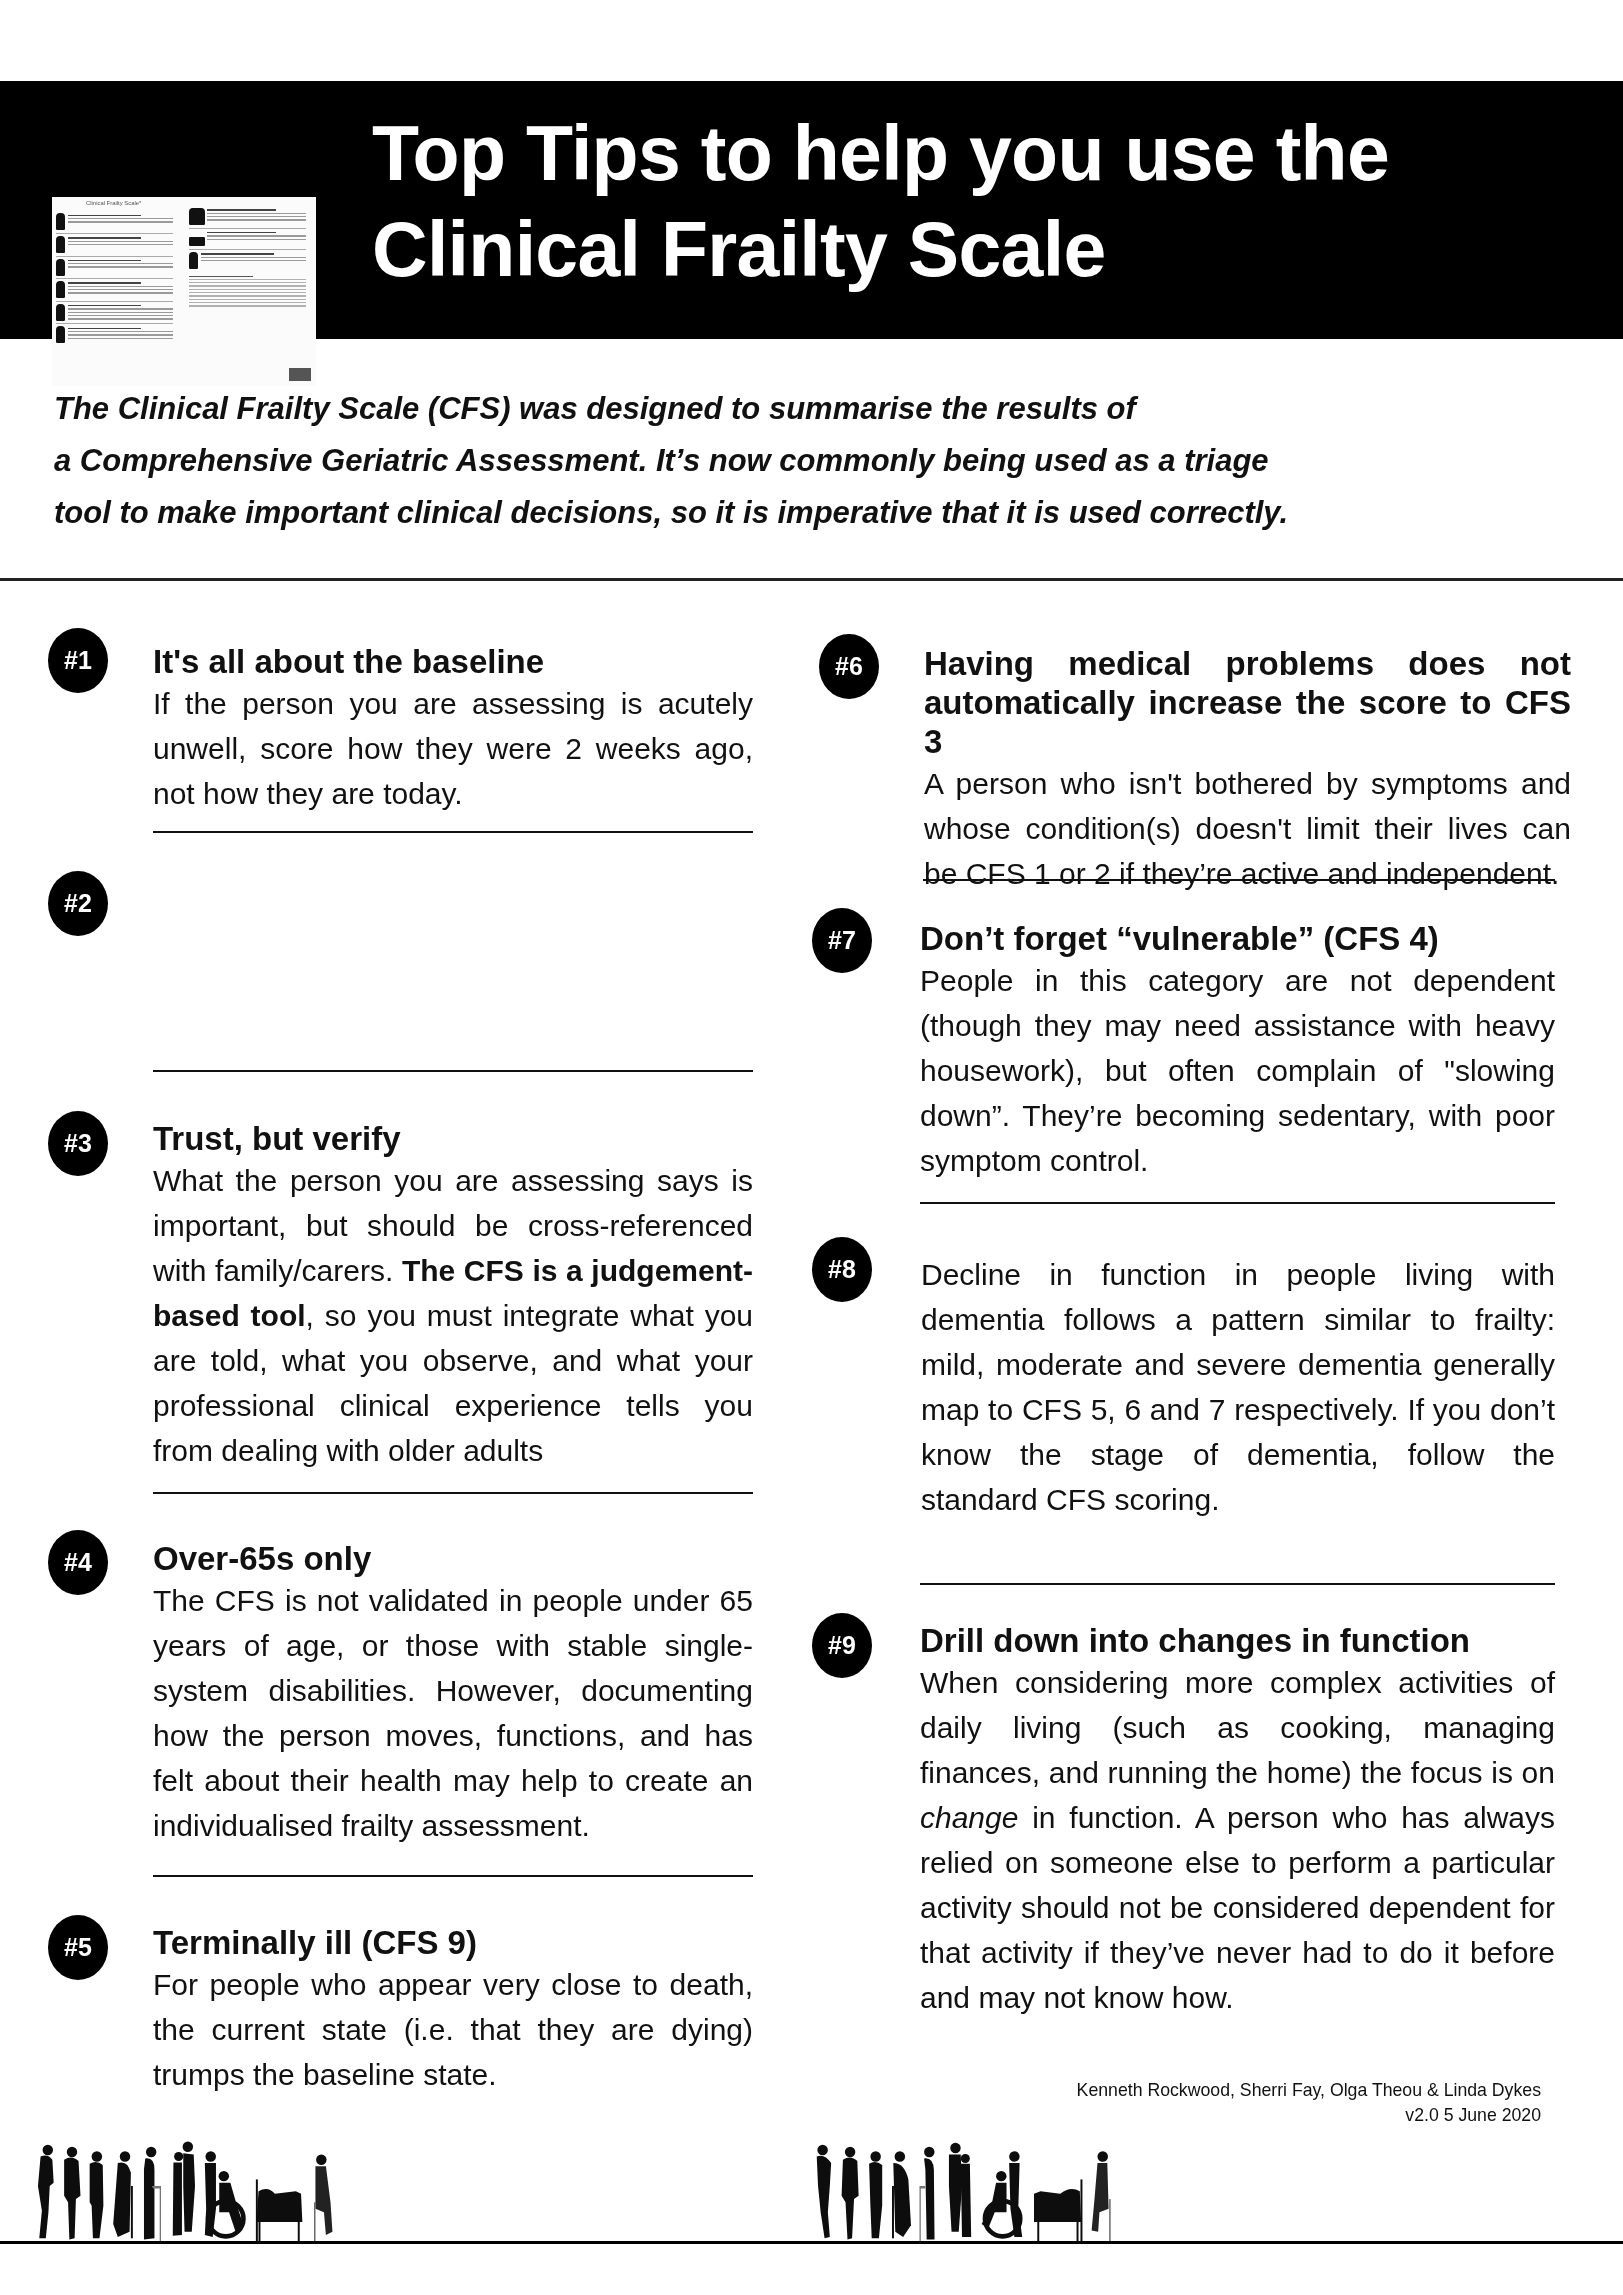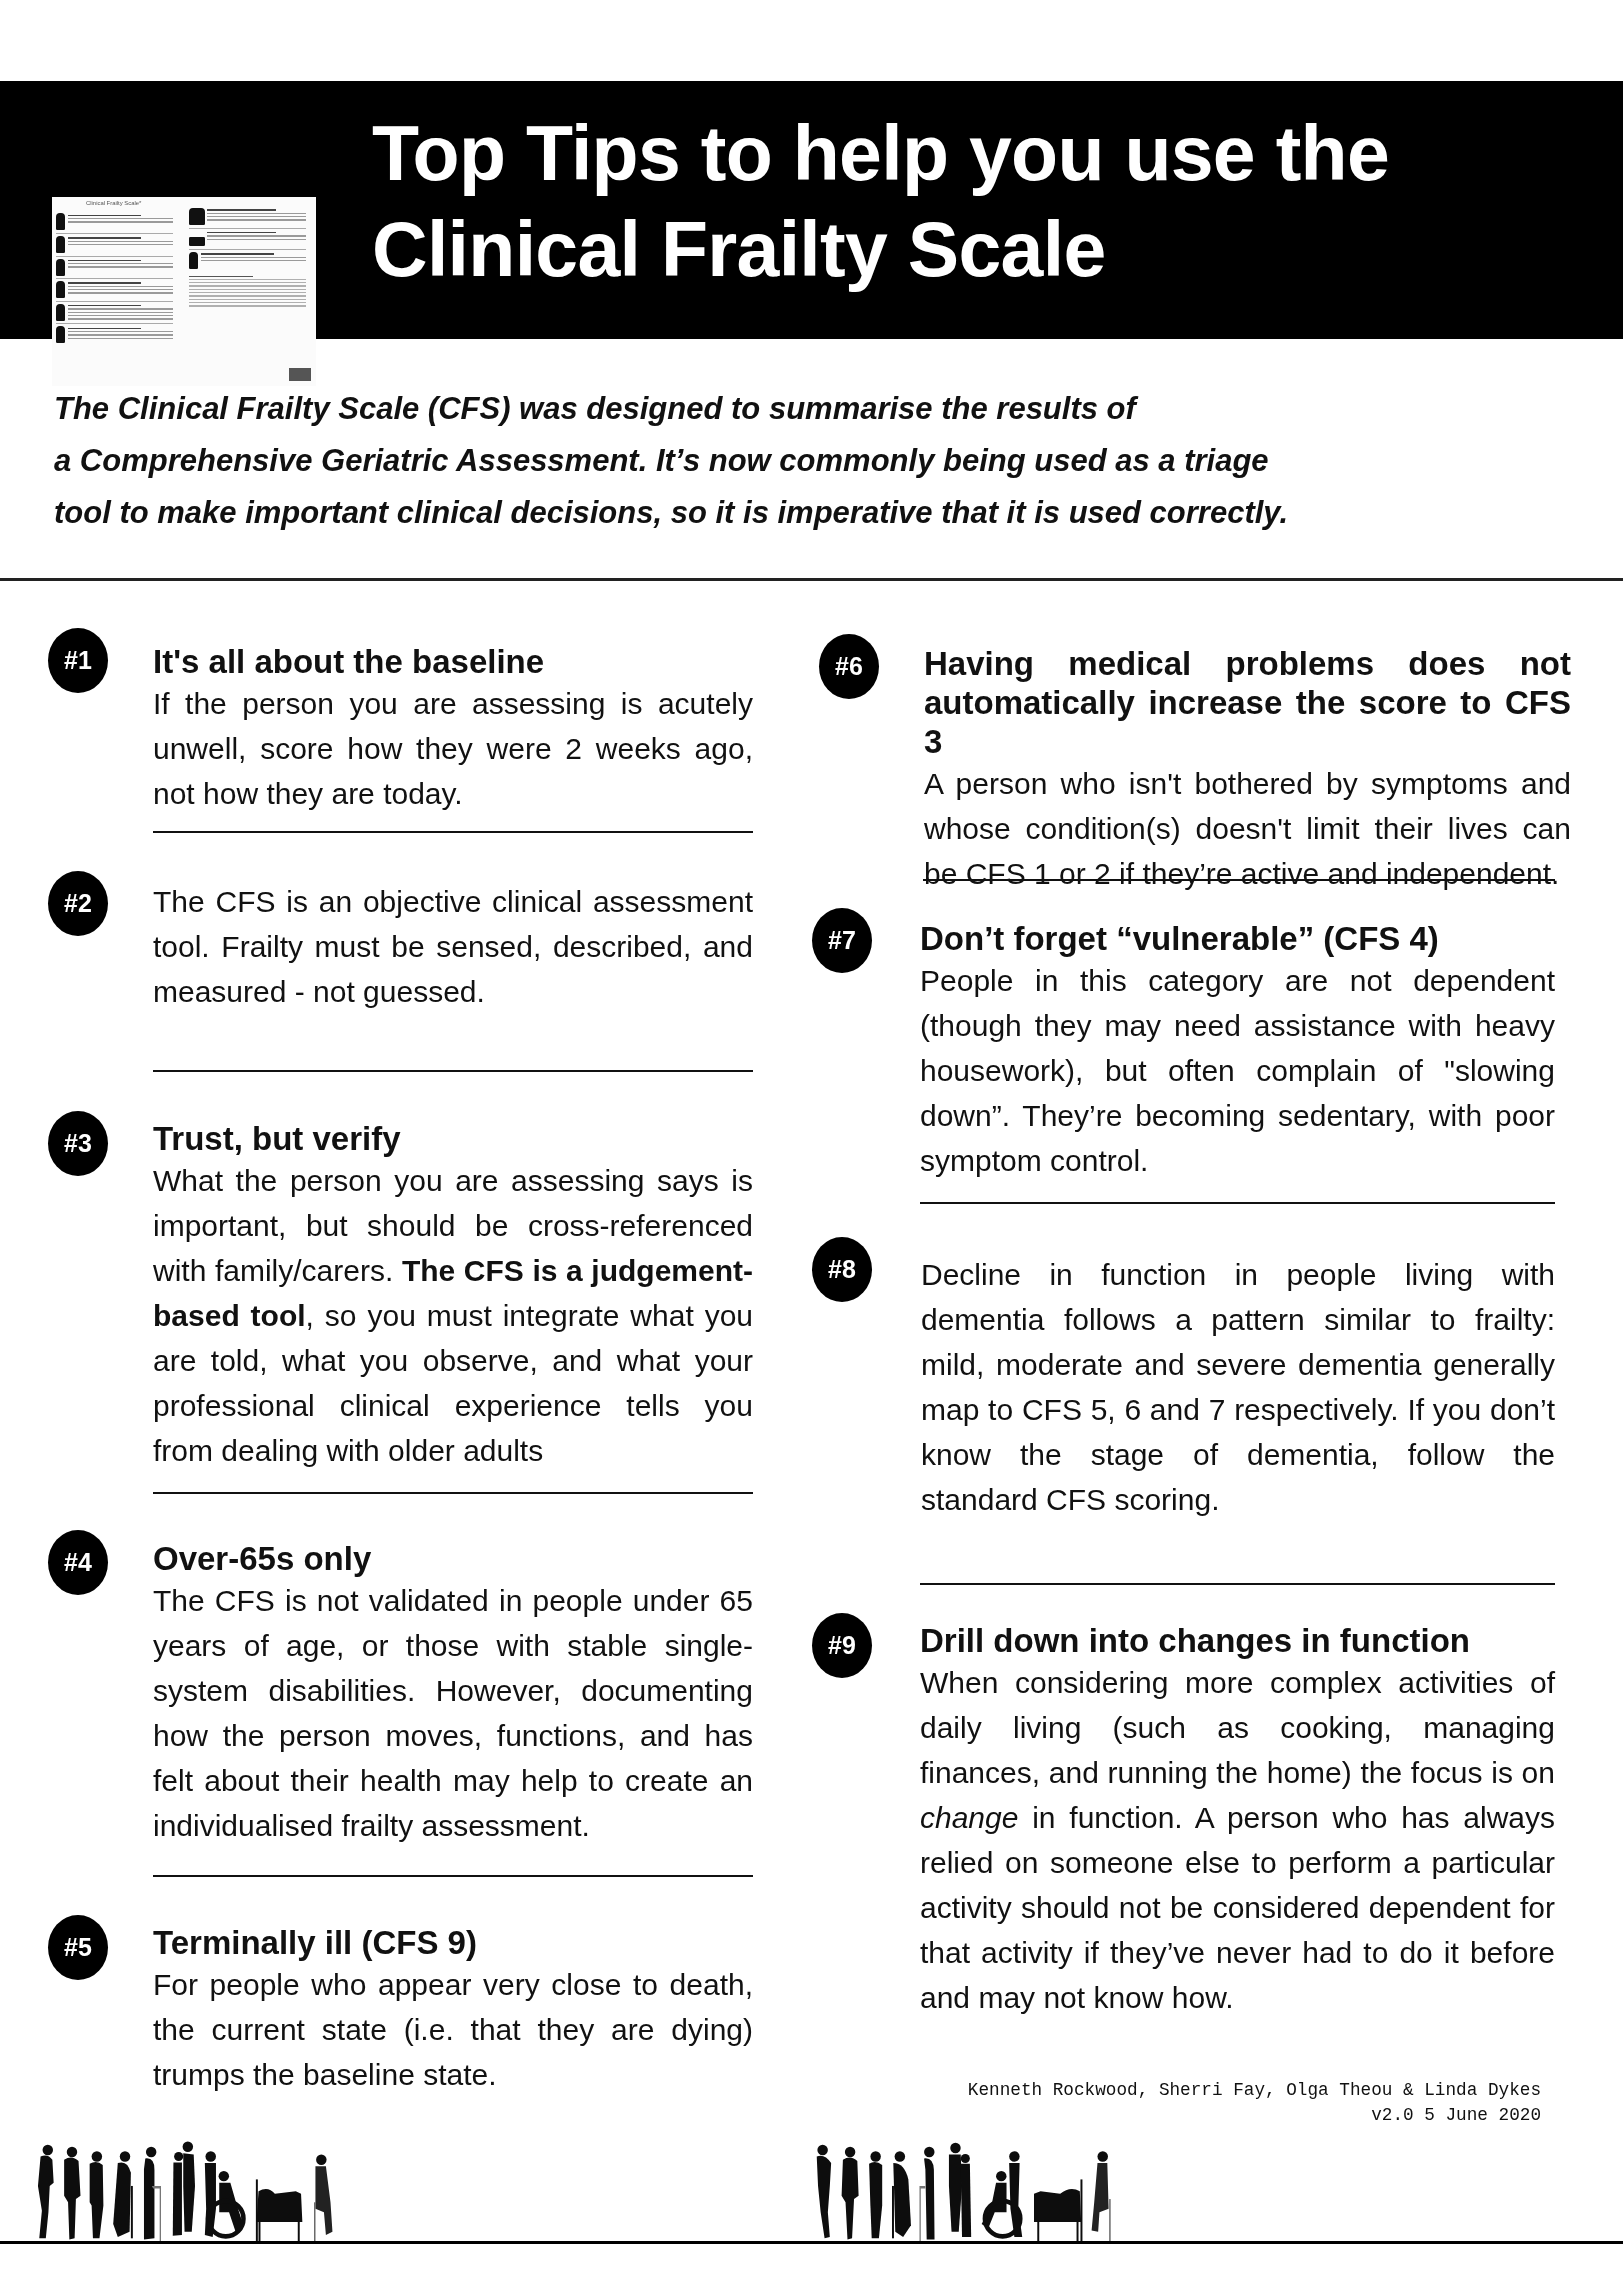--- a/index.html
+++ b/index.html
@@ -26,21 +26,21 @@
   .intro div { white-space: nowrap; }
   .rule { position: absolute; left: 0; top: 578px; width: 1623px; height: 2.6px; background: #222; }
   .tip { position: absolute; margin-top: 12px; }
   .badge { position: absolute; width: 60px; height: 65px; border-radius: 50%; background: #000; color: #fff;
            font-family: "Liberation Sans", sans-serif; font-weight: bold; font-size: 25px;
            display: flex; align-items: center; justify-content: center; }
   .tip-h { font-weight: bold; font-size: 33px; line-height: 39px; color: #111; }
   .tip-b { font-size: 30px; line-height: 45px; color: #111; text-align: justify; }
   .tip-b b { font-weight: bold; }
   .sep { position: absolute; height: 2px; background: #111; }
-  .credits { position: absolute; right: 82px; top: 2078px; text-align: right; font-size: 17.7px; line-height: 25px; color: #111; font-family: Liberation Mono, monospace; }
+  .credits { position: absolute; right: 82px; top: 2078px; text-align: right; font-size: 17.7px; line-height: 25px; color: #111; }
   .sil-strip { position: absolute; left: 0; top: 2140px; width: 1623px; height: 105px; }
   .sil-line { position: absolute; left: 0; top: 2241px; width: 1623px; height: 2.6px; background: #000; }
 </style>
 </head>
 <body>
 
 <div class="banner">
   <div class="thumb">
     <div class="t-title">Clinical Frailty Scale*</div>
     <div class="col l">
@@ -153,21 +153,20 @@
 
 <div class="badge" style="left:48px;top:628px">#1</div>
 <div class="tip" style="left:153px;top:630px;width:600px">
   <div class="tip-h">It's all about the baseline</div>
   <div class="tip-b">If the person you are assessing is acutely unwell, score how they were 2 weeks ago, not how they are today.</div>
 </div>
 <div class="sep" style="left:153px;top:831px;width:600px"></div>
 
 <div class="badge" style="left:48px;top:871px">#2</div>
 <div class="tip" style="left:153px;top:867px;width:600px">
-  <div class="tip-b">The CFS is an objective clinical assessment tool. Frailty must be sensed, described, and measured - not guessed.</div>
 </div>
 <div class="sep" style="left:153px;top:1070px;width:600px"></div>
 
 <div class="badge" style="left:48px;top:1111px">#3</div>
 <div class="tip" style="left:153px;top:1107px;width:600px">
   <div class="tip-h">Trust, but verify</div>
   <div class="tip-b"><span>What the person you are assessing says is important, but should be cross-referenced with family/carers. </span><b>The CFS is a judgement-based tool</b><span>, so you must integrate what you are told, what you observe, and what your professional clinical experience tells you from dealing with older adults</span></div>
 </div>
 <div class="sep" style="left:153px;top:1492px;width:600px"></div>
 

